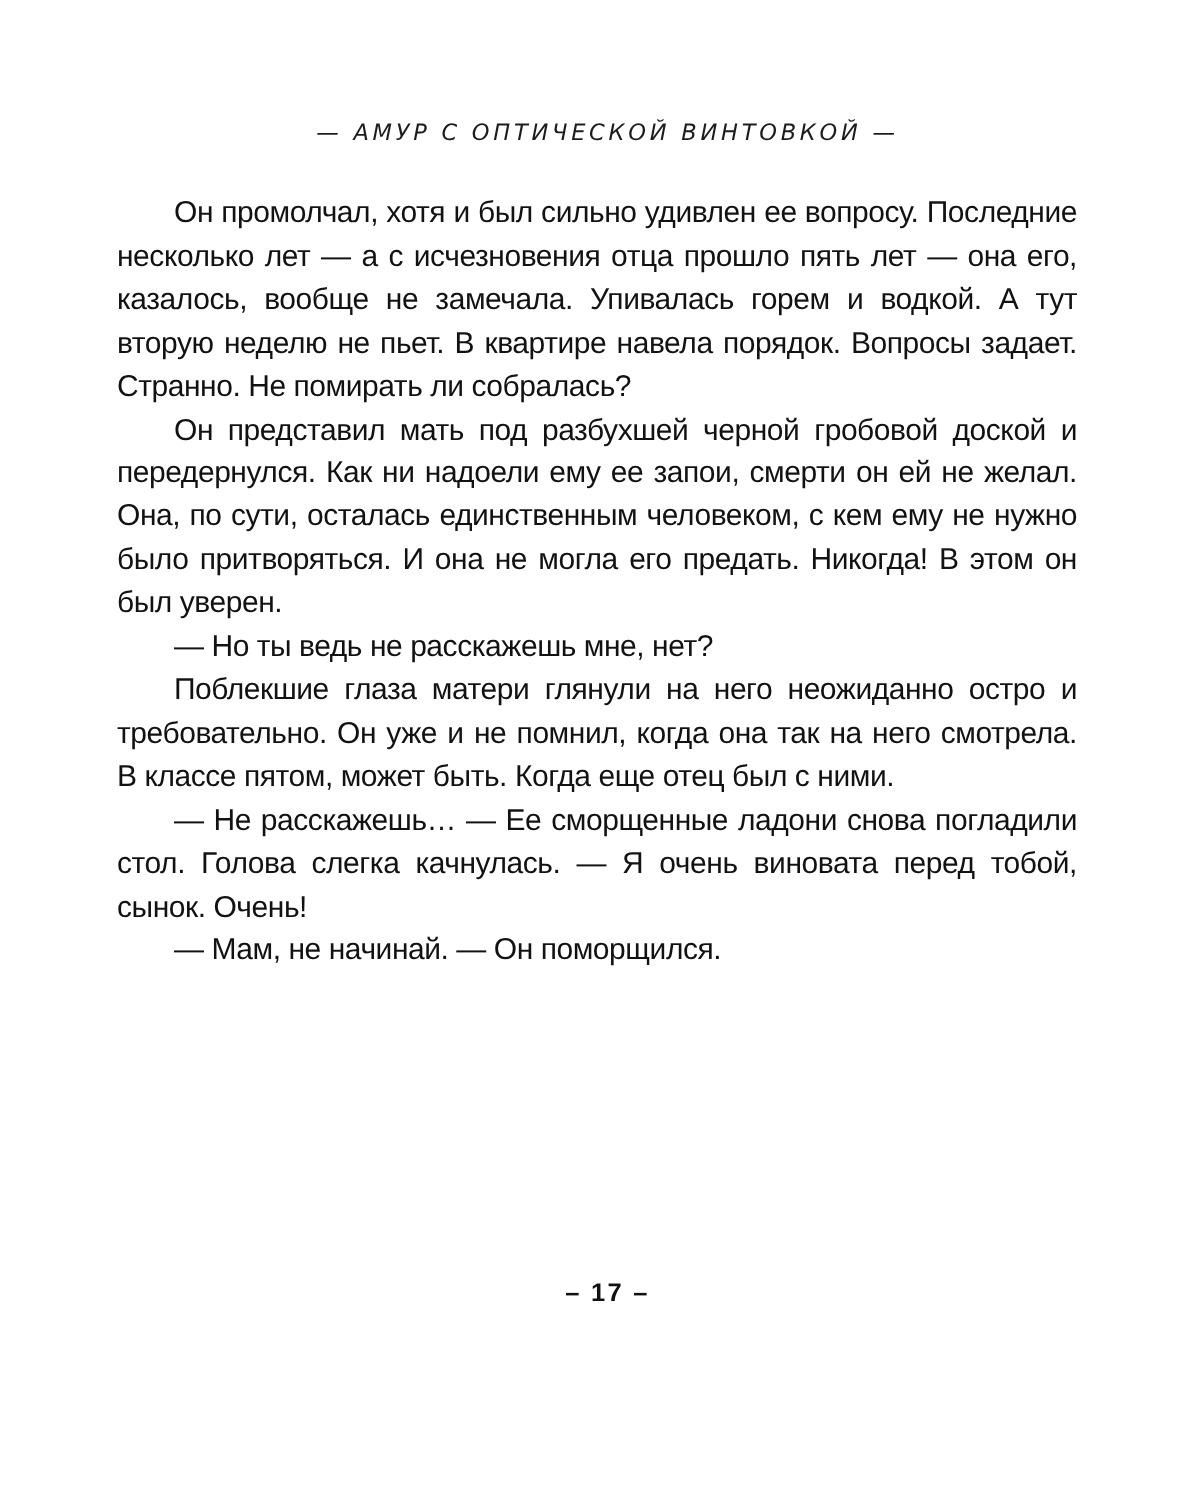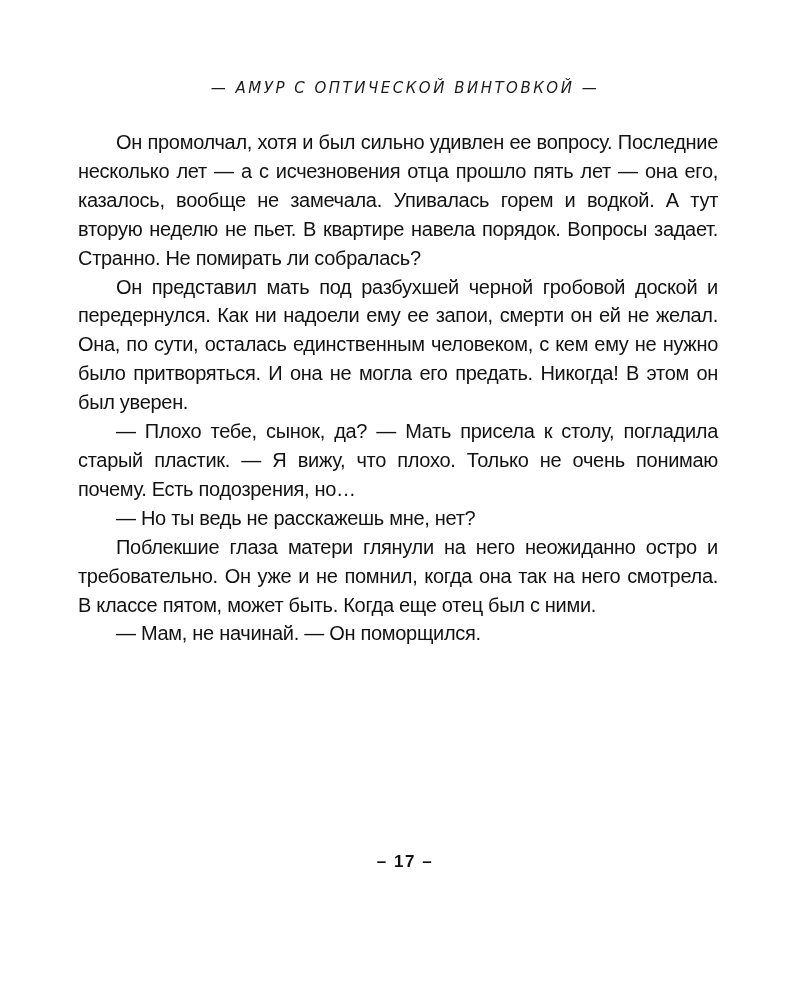--- a/index.html
+++ b/index.html
@@ -61,20 +61,20 @@
 </style>
 </head>
 <body>
 
 <div class="page">
   <div class="running-head">— АМУР С ОПТИЧЕСКОЙ ВИНТОВКОЙ —</div>
 
   <div class="text-body">
       <p class="para">Он промолчал, хотя и был сильно удивлен ее вопросу. Последние несколько лет — а с исчезновения отца прошло пять лет — она его, казалось, вообще не замечала. Упивалась горем и водкой. А тут вторую неделю не пьет. В квартире на­вела порядок. Вопросы задает. Странно. Не помирать ли со­бралась?</p>
       <p class="para">Он представил мать под разбухшей черной гробовой до­ской и передернулся. Как ни надоели ему ее запои, смерти он ей не желал. Она, по сути, осталась единственным человеком, с кем ему не нужно было притворяться. И она не могла его предать. Никогда! В этом он был уверен.</p>
-      <p class="para">— Плохо тебе, сынок, да? — Мать присела к столу, погла­дила старый пластик. — Я вижу, что плохо. Только не очень понимаю почему. Есть подозрения, но…</p>
       <p class="para">— Но ты ведь не расскажешь мне, нет?</p>
       <p class="para">Поблекшие глаза матери глянули на него неожиданно остро и требовательно. Он уже и не помнил, когда она так на него смотрела. В классе пятом, может быть. Когда еще отец был с ними.</p>
+      <p class="para">— Не расскажешь… — Ее сморщенные ладони снова по­гладили стол. Голова слегка качнулась. — Я очень виновата перед тобой, сынок. Очень!</p>
       <p class="para">— Мам, не начинай. — Он поморщился.</p>
     </div>
 
   <div class="page-number">– 17 –</div>
 </div>
 
 </body></html>

